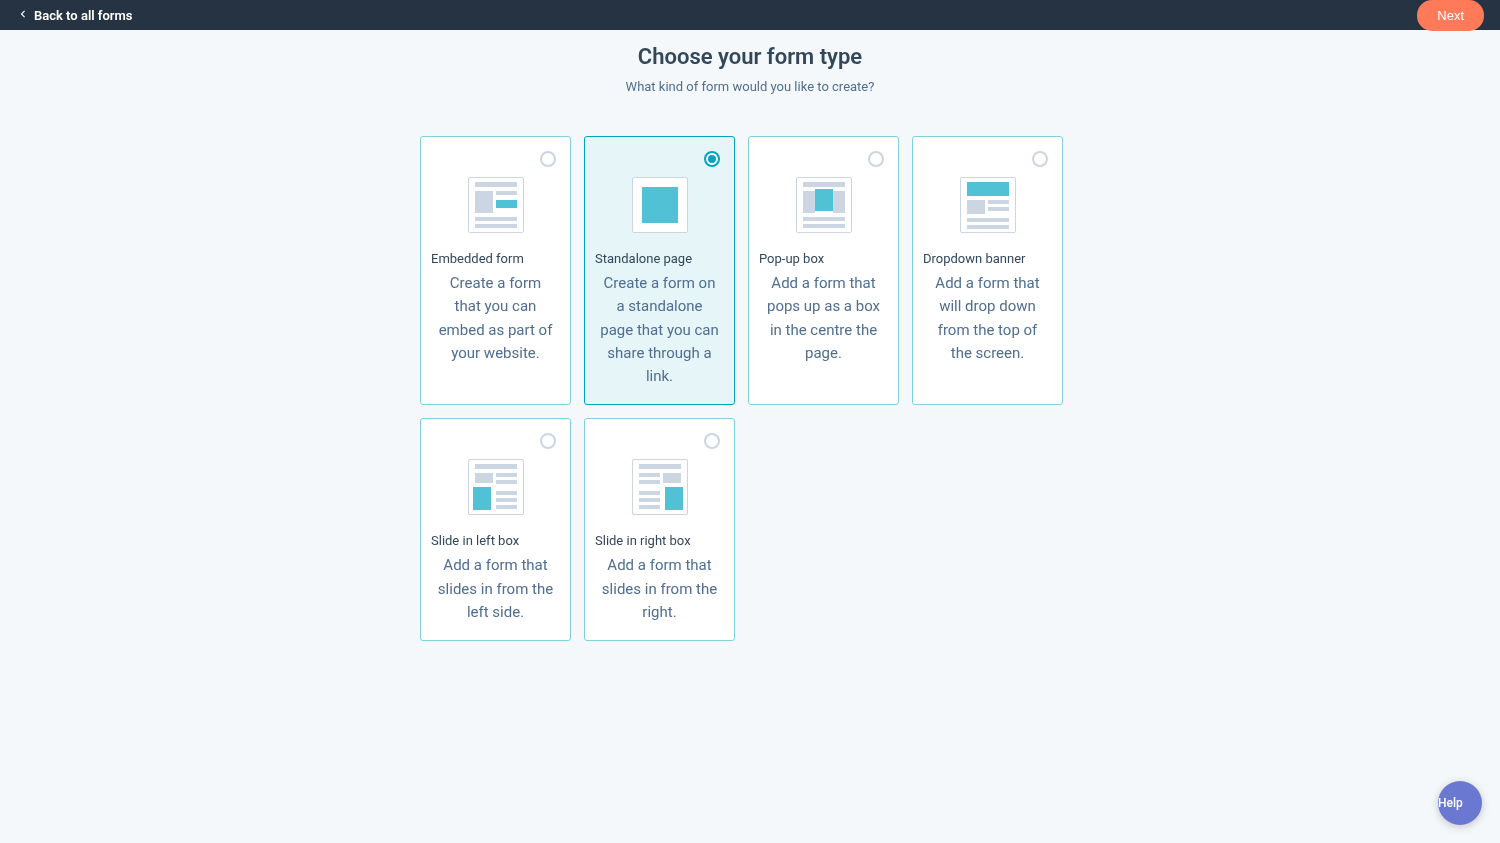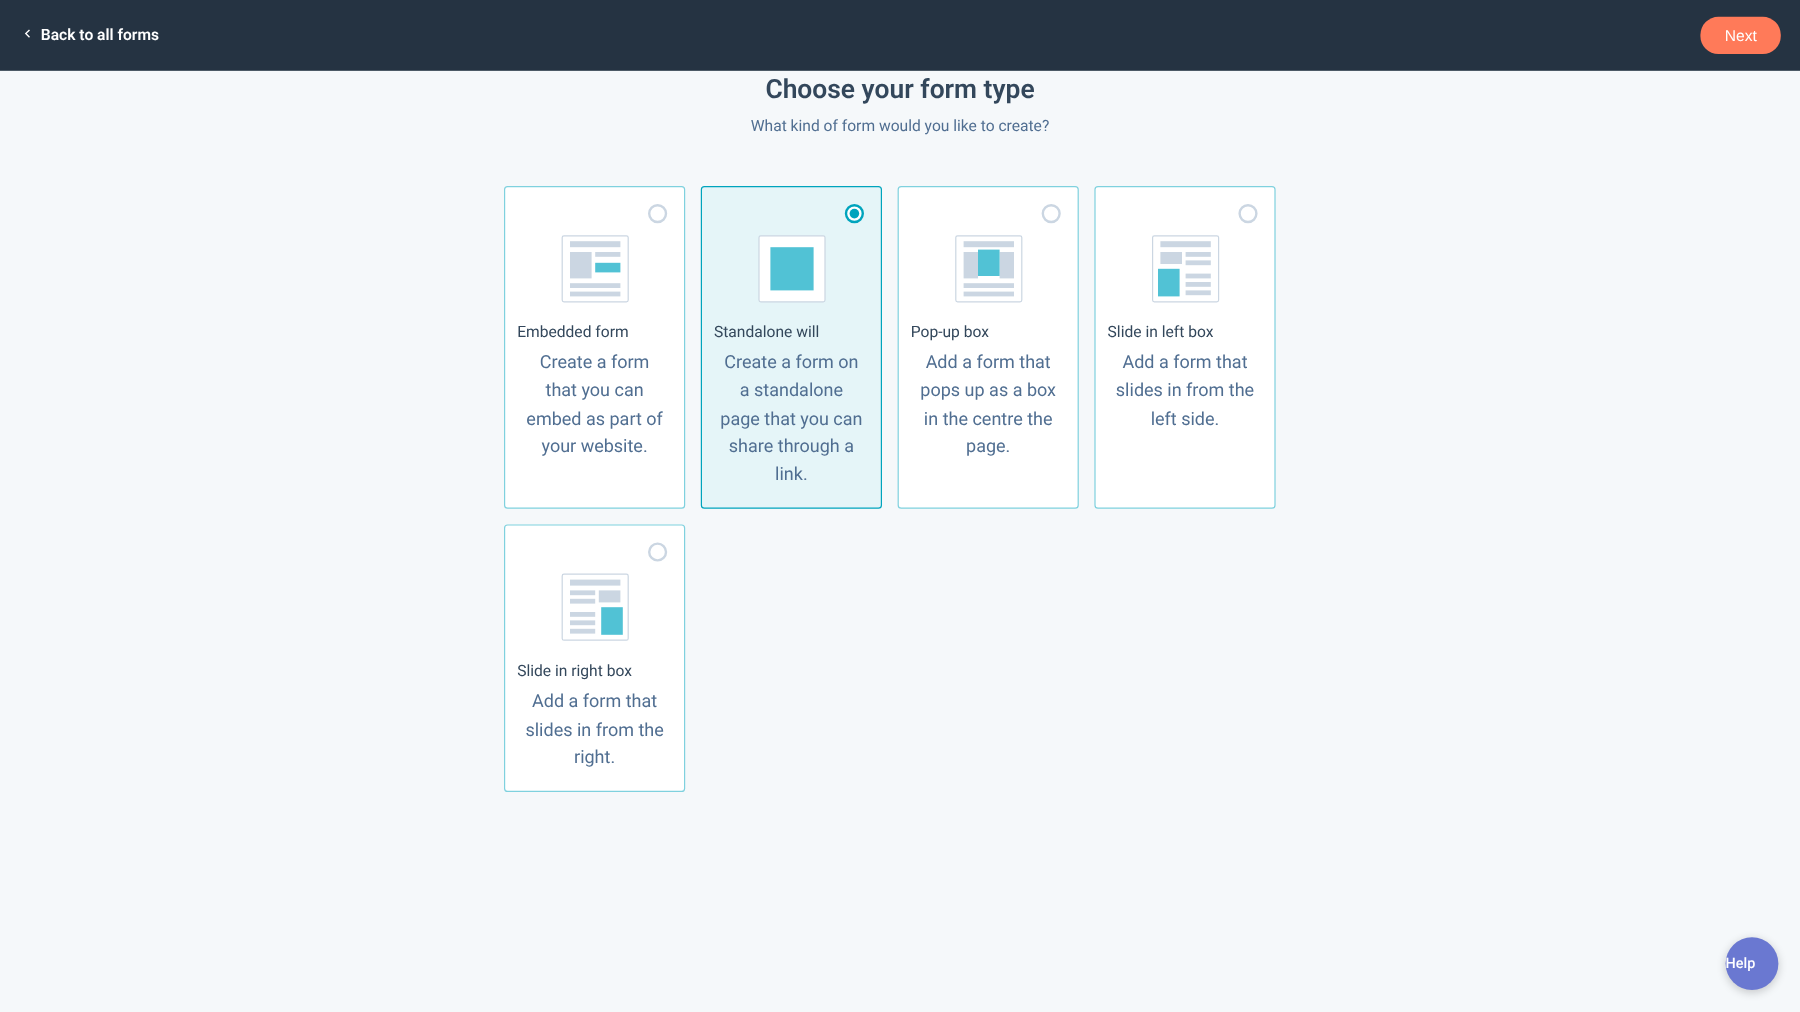--- a/index.html
+++ b/index.html
@@ -6,21 +6,21 @@
   html, body { height: 100%; }
   body {
     font-family: -apple-system, BlinkMacSystemFont, "Segoe UI", Roboto, "Helvetica Neue", Arial, sans-serif;
     background: #f5f8fa;
     color: #33475b;
   }
 
   
   .topbar {
     background: #253342;
-    height: 59px;
+    height: 30px;
     display: flex;
     align-items: center;
     justify-content: space-between;
     padding: 0 16px 0 10px;
   }
   .back-link {
     display: inline-flex;
     align-items: center;
     gap: 4px;
     color: #fff;
@@ -36,21 +36,21 @@
     border: none;
     border-radius: 15px;
     font-size: 13px;
     font-weight: 500;
     padding: 8px 20px;
     cursor: pointer;
   }
 
   
   .page {
-    padding-top: 4px;
+    padding-top: 14px;
   }
   .page-title {
     text-align: center;
     font-size: 22px;
     font-weight: 600;
     color: #33475b;
   }
   .page-subtitle {
     text-align: center;
     font-size: 13px;
@@ -186,38 +186,51 @@
       </div>
       <div class="card-title">Embedded form</div>
       <div class="card-desc">Create a form that you can embed as part of your website.</div>
     </div>
 
     <div class="card selected">
       <span class="radio"></span>
       <div class="thumb">
         <span class="taccent" style="top:9px;left:9px;width:36px;height:36px"></span>
       </div>
-      <div class="card-title">Standalone will</div>
+      <div class="card-title">Standalone page</div>
       <div class="card-desc">Create a form on a standalone page that you can share through a link.</div>
     </div>
 
     <div class="card">
       <span class="radio"></span>
       <div class="thumb">
         <span class="tbar" style="top:4px;left:6px;width:42px;height:5px"></span>
         <span class="tbar" style="top:13px;left:6px;width:12px;height:22px"></span>
         <span class="tbar" style="top:13px;left:36px;width:12px;height:22px"></span>
         <span class="taccent" style="top:11px;left:18px;width:18px;height:22px"></span>
         <span class="tbar" style="top:39px;left:6px;width:42px;height:4px"></span>
         <span class="tbar" style="top:46px;left:6px;width:42px;height:4px"></span>
       </div>
       <div class="card-title">Pop-up box</div>
       <div class="card-desc">Add a form that pops up as a box in the centre the page.</div>
     </div>
 
+    <div class="card">
+      <span class="radio"></span>
+      <div class="thumb">
+        <span class="taccent" style="top:4px;left:6px;width:42px;height:14px"></span>
+        <span class="tbar" style="top:22px;left:6px;width:18px;height:14px"></span>
+        <span class="tbar" style="top:22px;left:27px;width:21px;height:4px"></span>
+        <span class="tbar" style="top:29px;left:27px;width:21px;height:4px"></span>
+        <span class="tbar" style="top:40px;left:6px;width:42px;height:4px"></span>
+        <span class="tbar" style="top:47px;left:6px;width:42px;height:4px"></span>
+      </div>
+      <div class="card-title">Dropdown banner</div>
+      <div class="card-desc">Add a form that will drop down from the top of the screen.</div>
+    </div>
 
     <div class="card">
       <span class="radio"></span>
       <div class="thumb">
         <span class="tbar" style="top:4px;left:6px;width:42px;height:5px"></span>
         <span class="tbar" style="top:13px;left:6px;width:18px;height:10px"></span>
         <span class="tbar" style="top:13px;left:27px;width:21px;height:4px"></span>
         <span class="tbar" style="top:20px;left:27px;width:21px;height:4px"></span>
         <span class="taccent" style="top:27px;left:4px;width:18px;height:23px"></span>
         <span class="tbar" style="top:31px;left:27px;width:21px;height:4px"></span>

